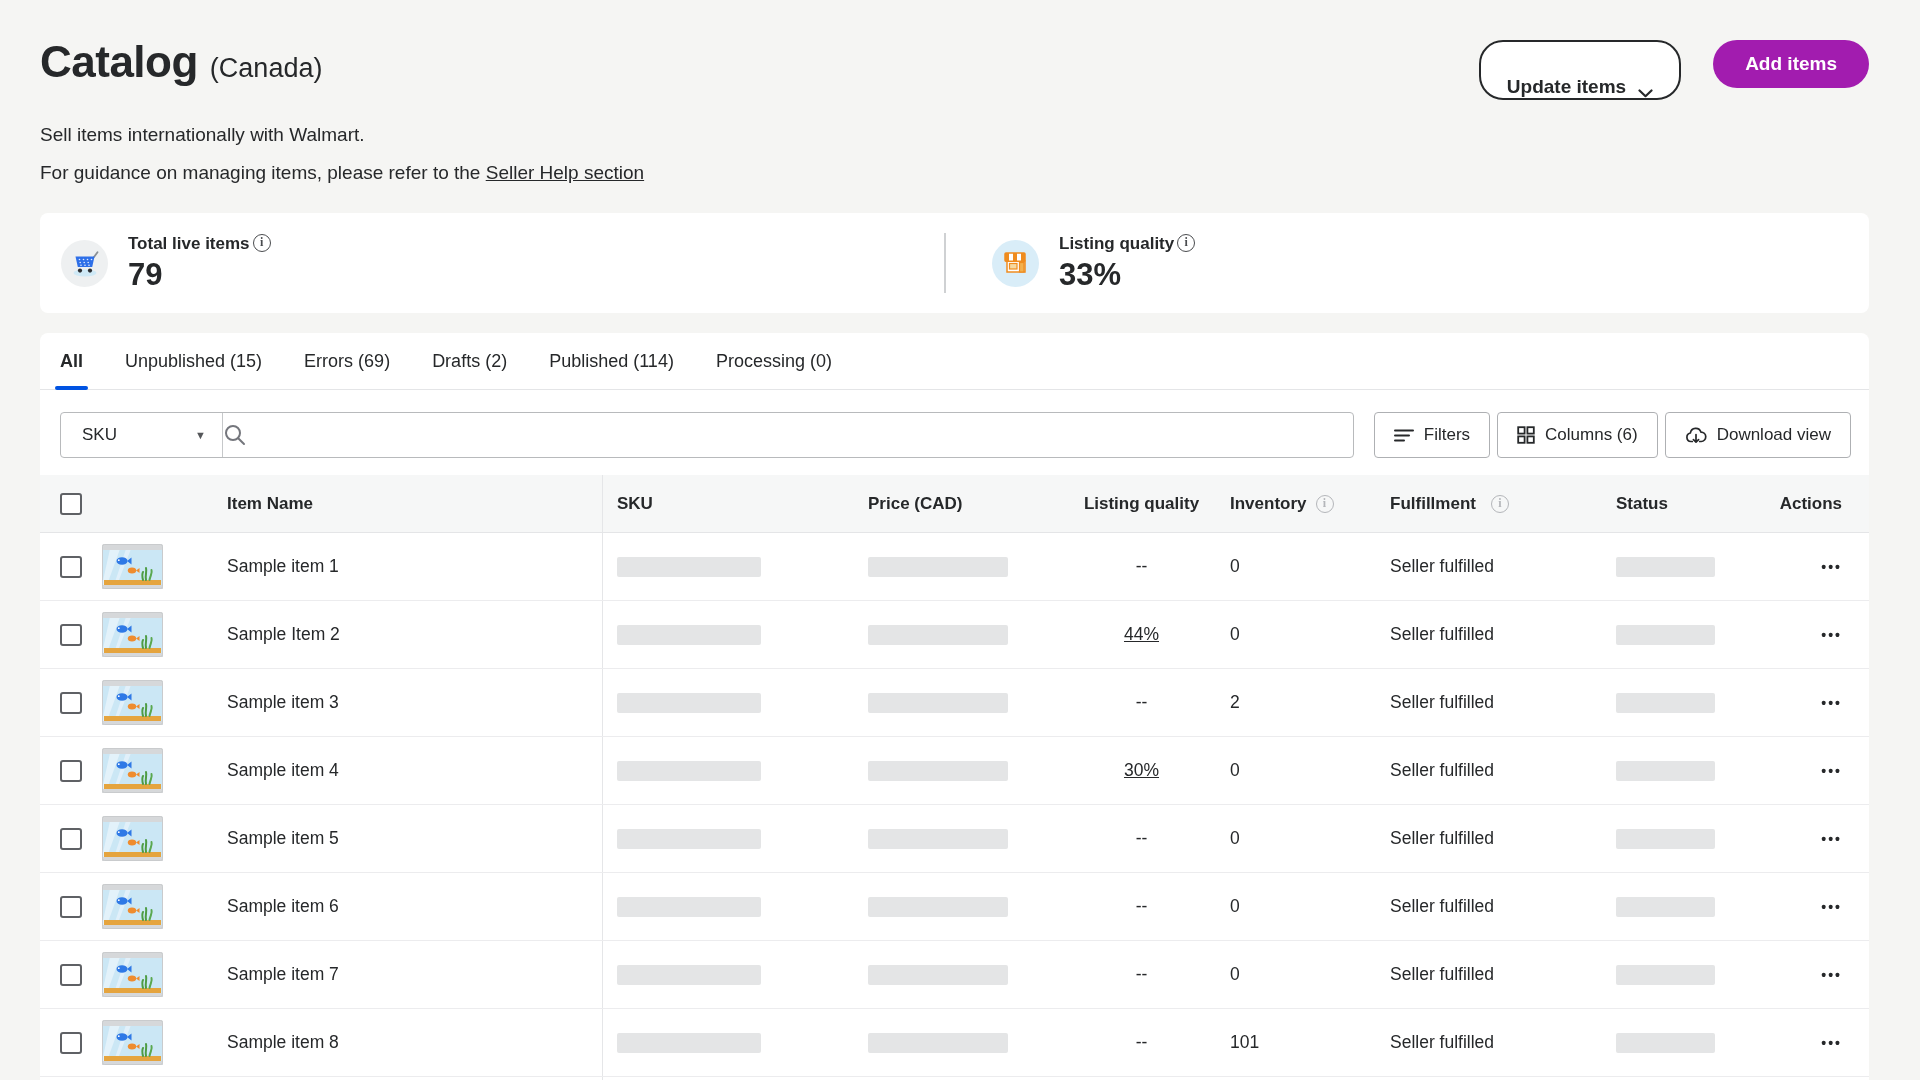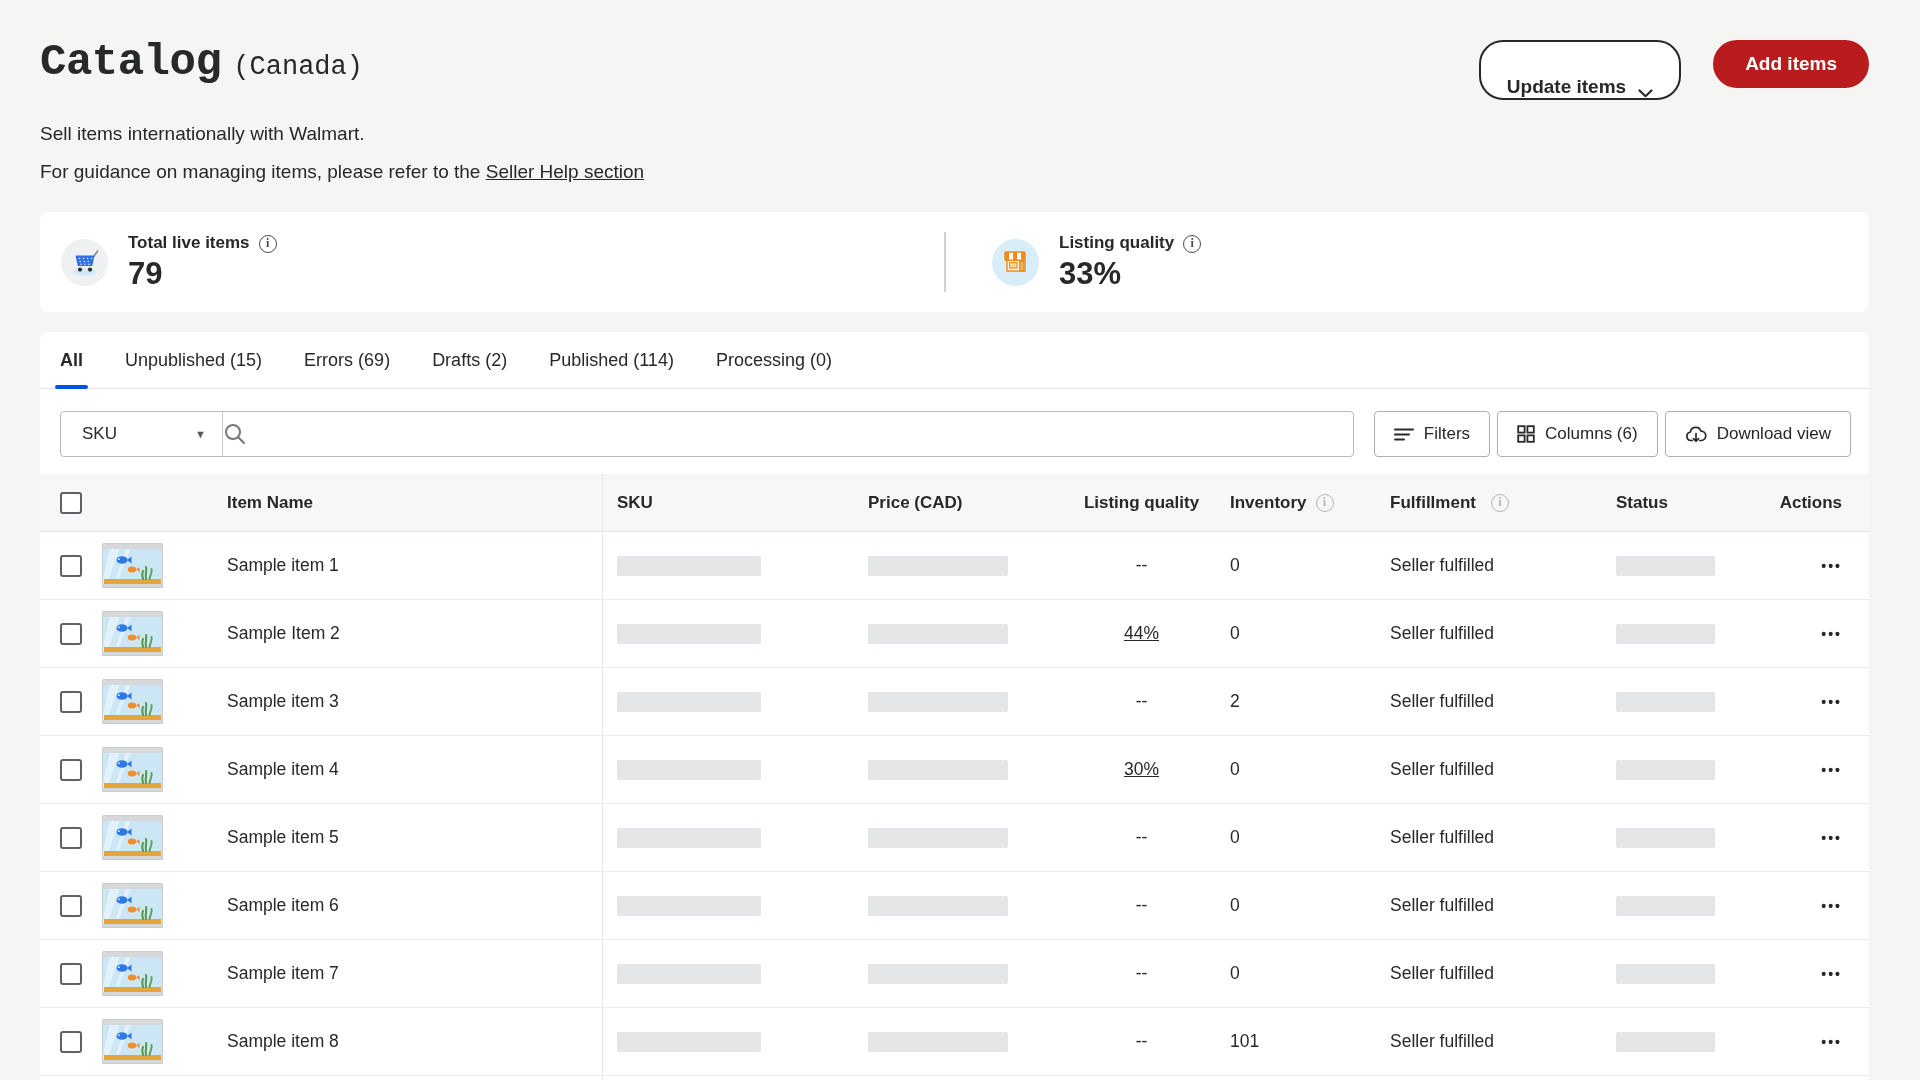--- a/index.html
+++ b/index.html
@@ -7,54 +7,54 @@
   body {
     font-family:"Liberation Sans", sans-serif;
     background:#f5f5f3;
     color:#26282a;
     font-size:17px;
   }
   .page { padding:36px 51px 0 40px; }
 
   
   .page-header { display:flex; justify-content:space-between; align-items:flex-start; }
-  h1 { font-size:44px; line-height:52px; font-weight:700; letter-spacing:-0.5px;font-family:Liberation Mono, monospace; }
+  h1 { font-size:44px; line-height:52px; font-weight:700; letter-spacing:-0.5px; }
   .region { font-size:27px; font-weight:400; letter-spacing:0; margin-left:12px; }
   .subtitle { font-size:19px; margin-top:30px; }
   .guidance { font-size:19px; margin-top:16px; }
   .help-link { color:#26282a; text-decoration:underline; cursor:pointer; }
   .header-actions { display:flex; gap:32px; margin-top:4px; }
   .btn-outline {
     height:60px; border:2px solid #26282a; border-radius:24px; background:#fff;
     font-family:inherit; font-size:19px; font-weight:700; color:#26282a;
     display:inline-flex; align-items:flex-end; gap:12px; padding:0 26px; cursor:pointer;
   }
   .btn-primary {
-    height:48px; border:none; border-radius:24px; background:#b91c1c;
+    height:48px; border:none; border-radius:24px; background:#a21caf;
     font-family:inherit; font-size:19px; font-weight:700; color:#fff;
     padding:0 32px; cursor:pointer;
   }
 
   
   .stats-card {
     margin-top:29px; background:#fff; border-radius:8px; height:100px;
     display:flex; align-items:center;
   }
   .stat { display:flex; align-items:center; }
   .stat-1 { width:904px; padding-left:21px; }
   .stat-2 { padding-left:46px; }
   .stat-divider { width:2px; height:60px; background:#cfd1d3; }
   .stat-icon-circle {
     width:47px; height:47px; border-radius:50%;
     display:flex; align-items:center; justify-content:center; flex:0 0 auto;
   }
   .circle-gray { background:#eef0f1; }
   .circle-blue { background:#d9edf8; }
   .stat-text { margin-left:20px; }
-  .stat-label-row { display:flex; align-items:flex-end; gap:9px; }
+  .stat-label-row { display:flex; align-items:flex-start; gap:3px; }
   .stat-label { font-size:17px; font-weight:700; }
   .info-icon {
     width:18px; height:18px; border:1.5px solid #4a4c4f; border-radius:50%;
     display:inline-flex; align-items:center; justify-content:center;
     font-family:"Liberation Serif", serif; font-size:12px; font-weight:700; color:#4a4c4f;
     cursor:pointer; flex:0 0 auto;
   }
   .info-icon.light { border-color:#b4b6ba; color:#b4b6ba; }
   .stat-value { font-size:31px; font-weight:700; margin-top:3px; }
 

